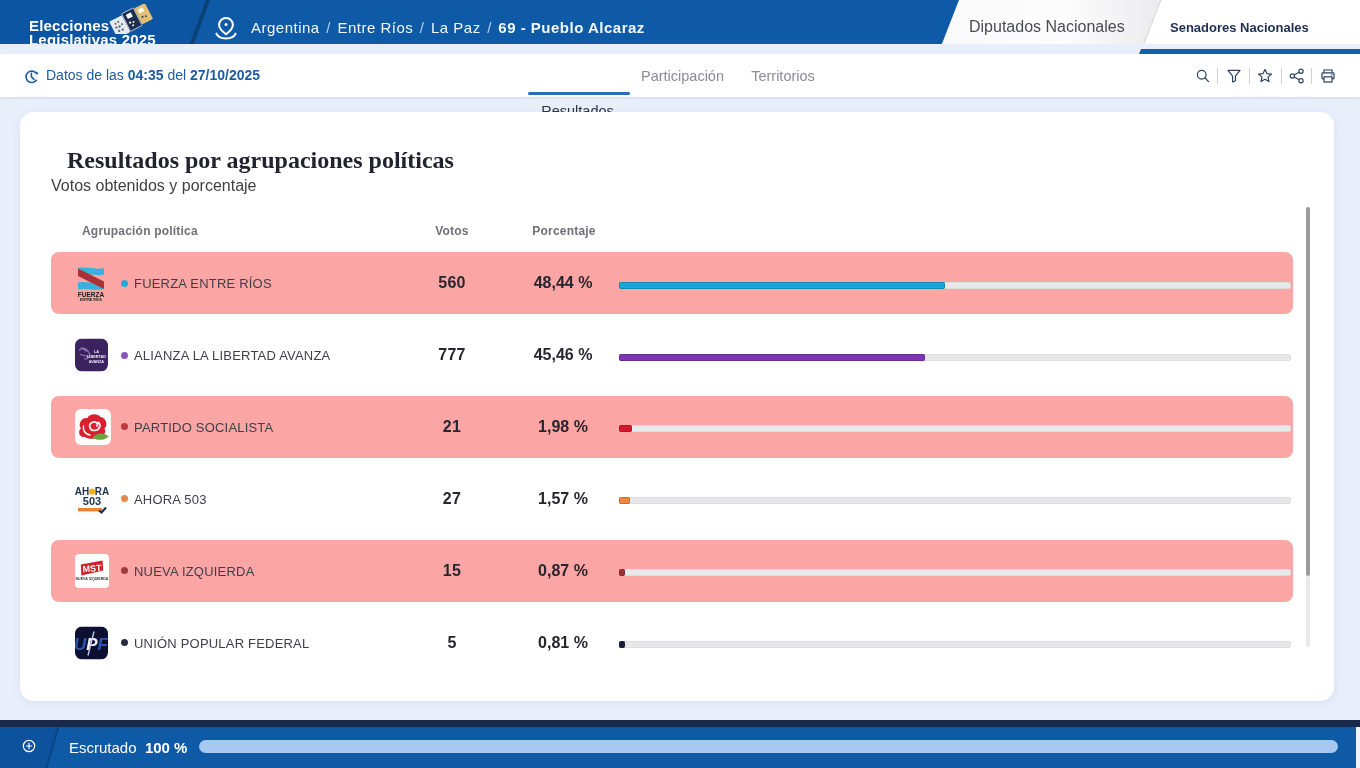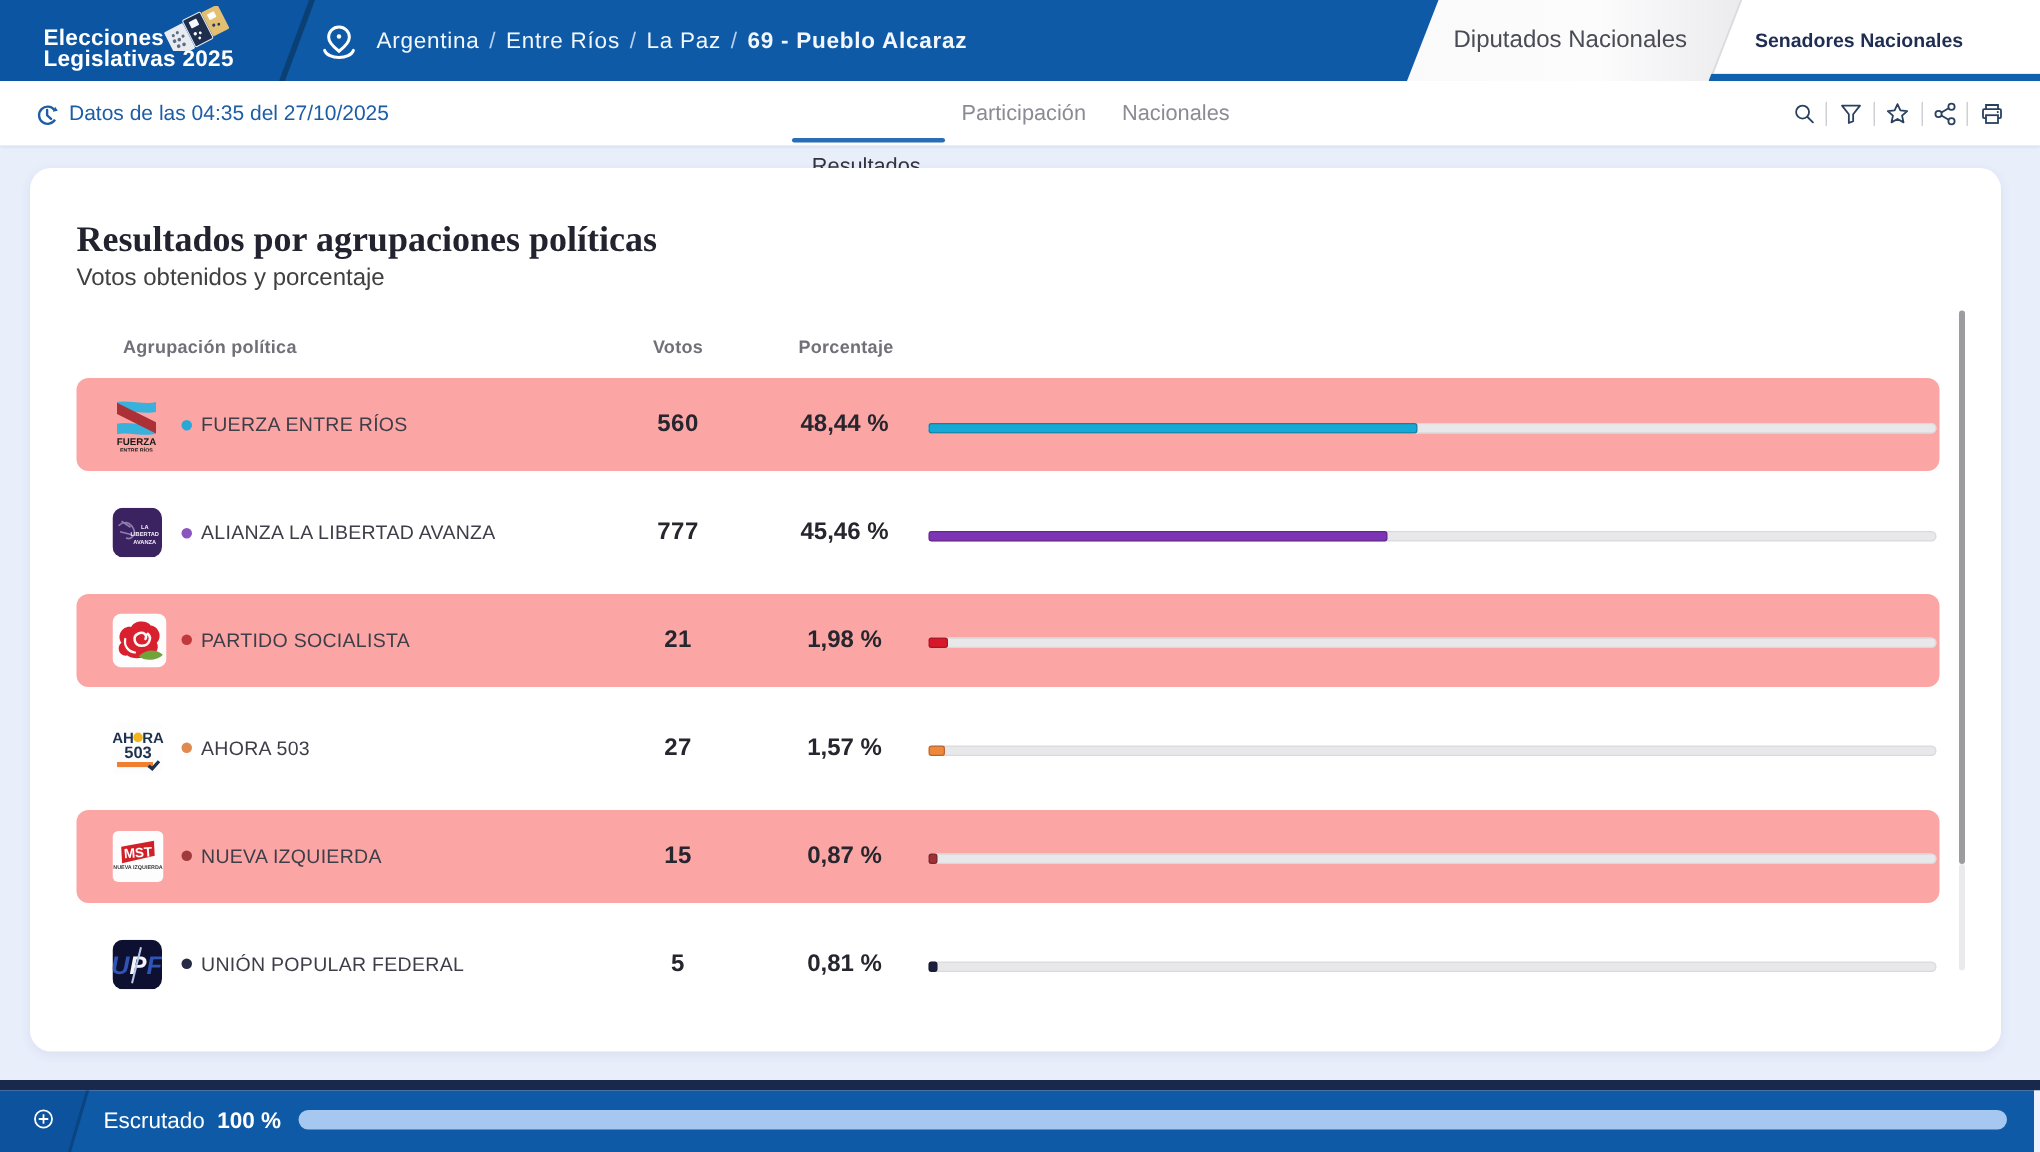--- a/index.html
+++ b/index.html
@@ -1,20 +1,20 @@
 <!DOCTYPE html>
 <html lang="es"><head>
 <meta charset="utf-8">
 <title>Elecciones Legislativas 2025</title>
 <style>
   * { margin:0; padding:0; box-sizing:border-box; }
   html,body { width:1360px; height:768px; overflow:hidden; font-family:"Liberation Sans", sans-serif; background:#e9eefb; }
   .abs { position:absolute; }
   
-  #header { position:absolute; left:0; top:0; width:1360px; height:54px; background:#0e5aa7; overflow:hidden; }
+  #header { position:absolute; left:0; top:0; width:1360px; height:44px; background:#0e5aa7; overflow:hidden; }
   #hdr-left { position:absolute; left:0; top:0; width:212px; height:54px; background:#0c55a2;
     clip-path:polygon(0 0, 206px 0, 186px 54px, 0 54px); }
   #hdr-diag { position:absolute; left:0; top:0; width:210px; height:54px;
     clip-path:polygon(206px 0, 210px 0, 190px 54px, 186px 54px); background:#0b4075; }
   #hdr-title { position:absolute; left:29px; top:18.5px; color:#fff; font-weight:bold; font-size:15px; line-height:14.5px; letter-spacing:.2px; }
   #ballots { position:absolute; left:108px; top:4px; }
   #pin { position:absolute; left:213px; top:16px; }
   #crumbs { position:absolute; left:251px; top:0; height:54px; line-height:55px; font-size:15px; color:#f2f7fc; letter-spacing:.5px; }
   #crumbs .sep { color:#b7d0ec; padding:0 6.5px; font-weight:normal; }
   #crumbs b { font-weight:bold; }
@@ -24,35 +24,35 @@
     clip-path:polygon(21px 0, 221px 0, 221px 54px, 0 54px); }
   #tab2edge { position:absolute; top:0; left:1139px; width:24px; height:54px;
     clip-path:polygon(21px 0, 22.5px 0, 1.5px 54px, 0 54px); background:#dcdce0; }
   #tab1 span { position:absolute; left:31px; top:50%; transform:translateY(-50%); font-size:16px; color:#4b4b55; white-space:nowrap; }
   #tab2 span { position:absolute; left:31px; top:50%; transform:translateY(-50%); font-size:13px; font-weight:bold; color:#1f2d52; white-space:nowrap; }
   #tab2-underline { position:absolute; left:1139px; top:49px; width:221px; height:5px; background:#1261ad;
     clip-path:polygon(2px 0, 221px 0, 221px 5px, 0 5px); }
   
   #subbar { position:absolute; left:0; top:54px; width:1360px; height:43px; background:#ffffff; box-shadow:0 1px 2px rgba(40,60,120,.12); }
   #datos { position:absolute; left:46px; top:0; height:43px; line-height:43px; font-size:14px; color:#1c5da5; }
-  #datos b { font-weight:normal; }
+  #datos b { font-weight:bold; }
   #clockicon { position:absolute; left:24px; top:15px; }
   .subtab { position:absolute; top:0; height:43px; line-height:44px; font-size:14.5px; color:#8b8b95; text-align:center; }
   .subtab.active { color:#33333d;margin-top:35px; }
   #st1 { left:530px; width:95px; }
   #st2 { left:640px; width:85px; }
   #st3 { left:748px; width:70px; }
   #st-underline { position:absolute; left:528px; top:37.5px; width:102px; height:3.5px; background:#2a6cb5; border-radius:2px; }
   #toolicons { position:absolute; left:0; top:0; width:1360px; height:43px; }
   .ticon { position:absolute; top:13.5px; width:16px; height:16px; }
   .tdiv { position:absolute; top:13.5px; width:1px; height:16px; background:#cfcfd6; }
   
   #card { position:absolute; left:20px; top:112px; width:1314px; height:589px; background:#ffffff; border-radius:14px;
     box-shadow:0 2px 8px rgba(50,70,120,.08); }
-  #card h1 { position:absolute; left:31px; top:36px; font-family:"Liberation Serif", serif; font-size:24px; line-height:24px; color:#232330; letter-spacing:0; }
+  #card h1 { position:absolute; left:47px; top:36px; font-family:"Liberation Serif", serif; font-size:24px; line-height:24px; color:#232330; letter-spacing:0; }
   #card h2 { position:absolute; left:31px; top:65px; font-size:16px; font-weight:normal; color:#404040; }
   .colhdr { position:absolute; top:112px; font-size:12px; font-weight:bold; color:#707079; letter-spacing:.2px; }
   
   .row { position:absolute; left:31px; width:1242px; height:62px; border-radius:8px; }
   .row.stripe { background:#fca5a5; }
   .logo { position:absolute; left:24px; top:50%; transform:translateY(-50%); }
   .dot { position:absolute; left:70px; top:50%; margin-top:-3.5px; width:7px; height:7px; border-radius:50%; }
   .pname { position:absolute; left:83px; top:50%; transform:translateY(-50%); font-size:13px; color:#3e3e48; letter-spacing:.2px; white-space:nowrap; }
   .votes { position:absolute; left:360px; width:82px; top:50%; transform:translateY(-50%); font-size:16px; font-weight:bold; color:#26262e; text-align:center; letter-spacing:.3px; }
   .pct  { position:absolute; left:471px; width:82px; top:50%; transform:translateY(-50%); font-size:16px; font-weight:bold; color:#26262e; text-align:center; }
@@ -117,21 +117,21 @@
 
   <div id="subbar">
     <svg id="clockicon" width="15" height="15" viewBox="0 0 16 16">
       <path d="M13.1 4.6 A6.1 6.1 0 1 0 13.5 11.5" fill="none" stroke="#1c5da5" stroke-width="1.7"></path>
       <path d="M12 5.9 L15.5 5.2 L13.6 2.3 Z" fill="#1c5da5"></path>
       <path d="M7.9 4.6 L7.9 8.4 L10.7 11" fill="none" stroke="#1c5da5" stroke-width="1.7" stroke-linecap="round"></path>
     </svg>
     <div id="datos">Datos de las <b>04:35</b> del <b>27/10/2025</b></div>
     <div id="st1" class="subtab active">Resultados</div>
     <div id="st2" class="subtab">Participación</div>
-    <div id="st3" class="subtab">Nacionales</div>
+    <div id="st3" class="subtab">Territorios</div>
     <div id="st-underline"></div>
     <div id="toolicons">
       <svg class="ticon" style="left:1195px" viewBox="0 0 20 20">
         <circle cx="8.4" cy="8.4" r="5.4" fill="none" stroke="#29415f" stroke-width="1.5"></circle>
         <path d="M12.5 12.5 L17 17" stroke="#29415f" stroke-width="1.5" stroke-linecap="round"></path>
       </svg>
       <div class="tdiv" style="left:1217px"></div>
       <svg class="ticon" style="left:1225.5px" viewBox="0 0 20 20">
         <path d="M2.5 3 H17.5 L11.8 10.2 V16 L8.2 17.5 V10.2 Z" fill="none" stroke="#29415f" stroke-width="1.5" stroke-linejoin="round"></path>
       </svg>

